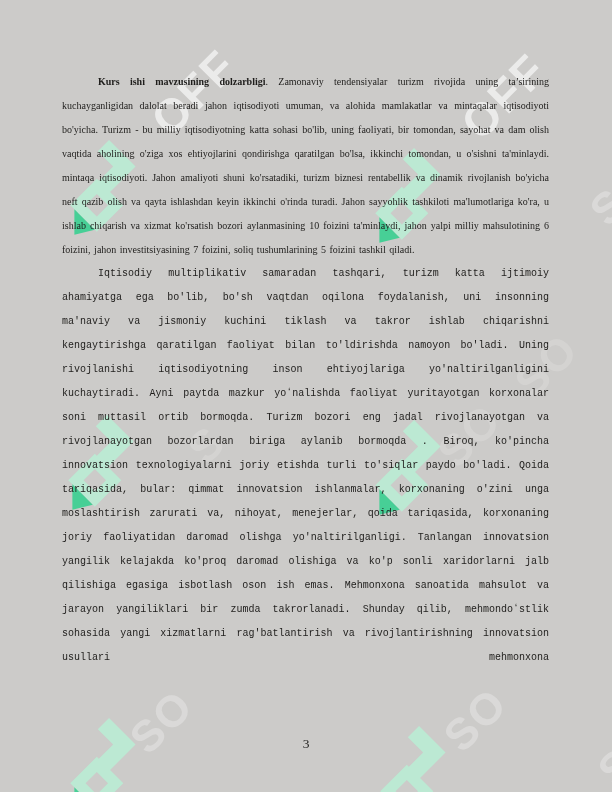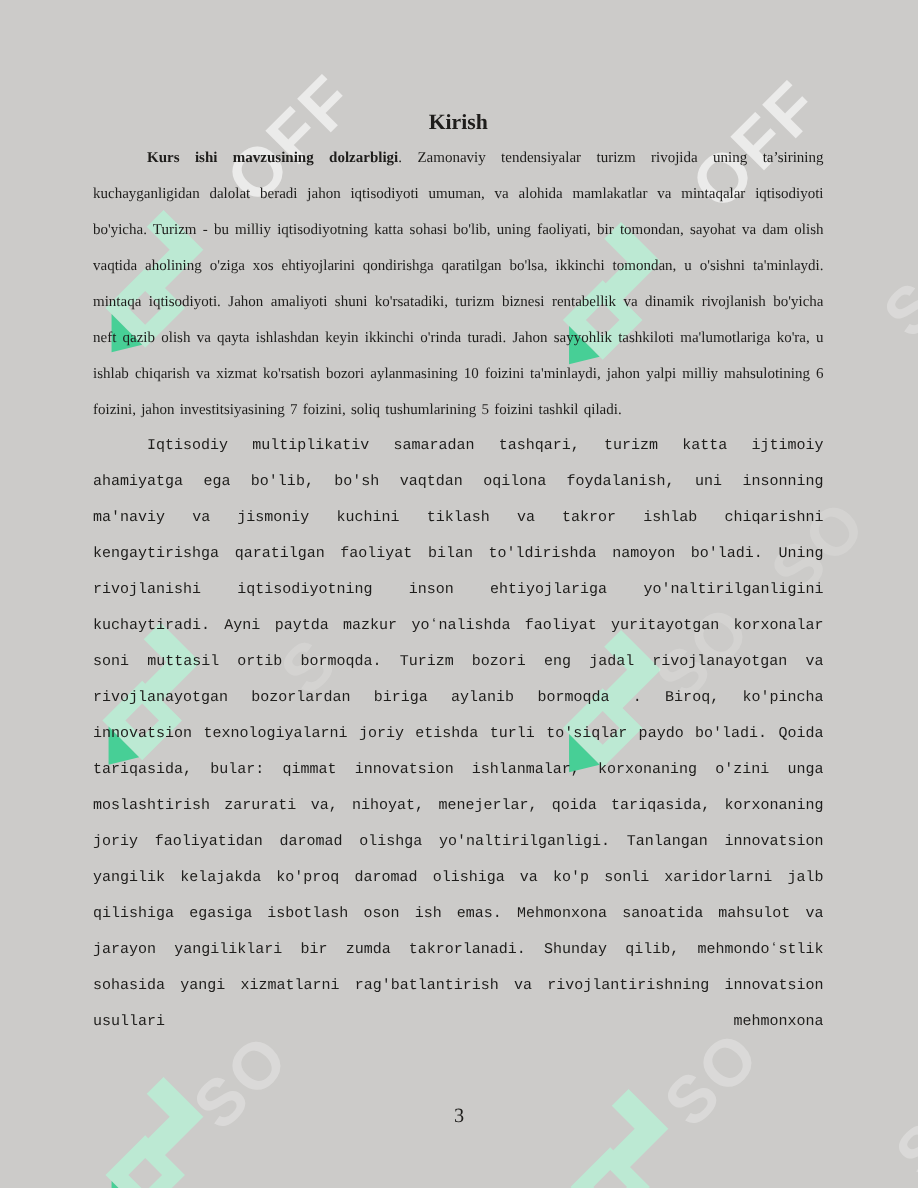--- a/index.html
+++ b/index.html
@@ -119,21 +119,20 @@
     <div class="wm-text wm-faint" style="left:178px; top:438px;">S</div>
     <div class="wm-text wm-faint" style="left:505px; top:372px;">SO</div>
     <div class="wm-text wm-faint" style="left:428px; top:442px;">SO</div>
     <div class="wm-soft wm-text" style="left:120px; top:728px;">SO</div>
     <div class="wm-soft wm-text" style="left:434px; top:726px;">SO</div>
     <div class="wm-soft wm-text" style="left:580px; top:200px;">S</div>
     <div class="wm-soft wm-text" style="left:588px; top:760px;">SO</div>
   </div>
 
   <div class="content">
-    <h1 class="doc-title">Kirish</h1>
 
     <p class="para"><span class="lead-bold">Kurs ishi mavzusining dolzarbligi</span><span>. Zamonaviy tendensiyalar turizm rivojida uning ta’sirining kuchayganligidan dalolat beradi jahon iqtisodiyoti umuman, va alohida mamlakatlar va mintaqalar iqtisodiyoti bo'yicha. Turizm - bu milliy iqtisodiyotning katta sohasi bo'lib, uning faoliyati, bir tomondan, sayohat va dam olish vaqtida aholining o'ziga xos ehtiyojlarini qondirishga qaratilgan bo'lsa, ikkinchi tomondan, u o'sishni ta'minlaydi. mintaqa iqtisodiyoti. Jahon amaliyoti shuni ko'rsatadiki, turizm biznesi rentabellik va dinamik rivojlanish bo'yicha neft qazib olish va qayta ishlashdan keyin ikkinchi o'rinda turadi. Jahon sayyohlik tashkiloti ma'lumotlariga ko'ra, u ishlab chiqarish va xizmat ko'rsatish bozori aylanmasining 10 foizini ta'minlaydi, jahon yalpi milliy mahsulotining 6 foizini, jahon investitsiyasining 7 foizini, soliq tushumlarining 5 foizini tashkil qiladi.</span></p>
 
     <p class="para last-justified">Iqtisodiy multiplikativ samaradan tashqari, turizm katta ijtimoiy ahamiyatga ega bo'lib, bo'sh vaqtdan oqilona foydalanish, uni insonning ma'naviy va jismoniy kuchini tiklash va takror ishlab chiqarishni kengaytirishga qaratilgan faoliyat bilan to'ldirishda namoyon bo'ladi. Uning rivojlanishi iqtisodiyotning inson ehtiyojlariga yo'naltirilganligini kuchaytiradi. Ayni paytda mazkur yoʻnalishda faoliyat yuritayotgan korxonalar soni muttasil ortib bormoqda. Turizm bozori eng jadal rivojlanayotgan va rivojlanayotgan bozorlardan biriga aylanib bormoqda . Biroq, ko'pincha innovatsion texnologiyalarni joriy etishda turli to'siqlar paydo bo'ladi. Qoida tariqasida, bular: qimmat innovatsion ishlanmalar, korxonaning o'zini unga moslashtirish zarurati va, nihoyat, menejerlar, qoida tariqasida, korxonaning joriy faoliyatidan daromad olishga yo'naltirilganligi. Tanlangan innovatsion yangilik kelajakda ko'proq daromad olishiga va ko'p sonli xaridorlarni jalb qilishiga egasiga isbotlash oson ish emas. Mehmonxona sanoatida mahsulot va jarayon yangiliklari bir zumda takrorlanadi. Shunday qilib, mehmondoʻstlik sohasida yangi xizmatlarni rag'batlantirish va rivojlantirishning innovatsion usullari mehmonxona</p>
   </div>
 
   <div class="page-number">3</div>
 </div>
 
 </body></html>

